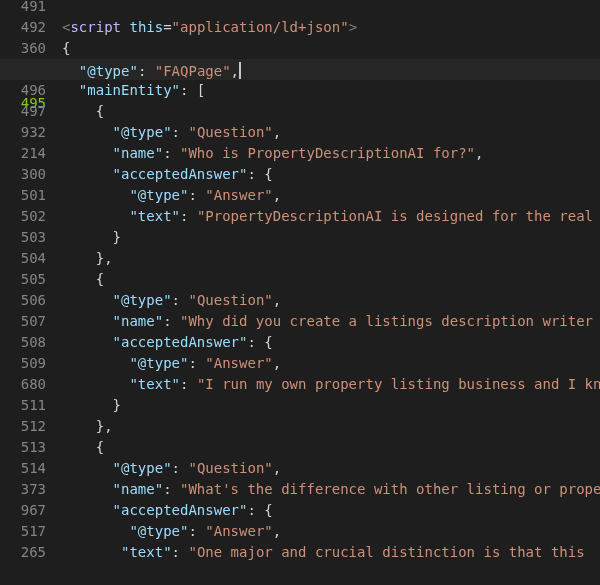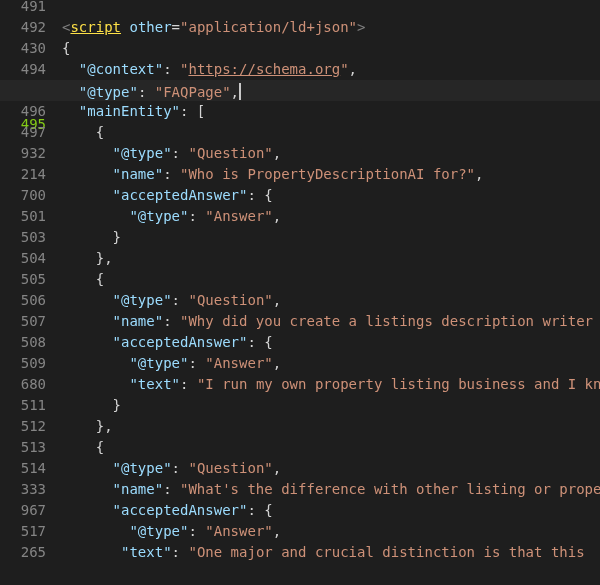--- a/index.html
+++ b/index.html
@@ -37,60 +37,60 @@
     color: #84cc16;
     margin-top: 34px;
   }
   .code {
     padding-left: 16px;
     flex: 1 1 auto;
     overflow: hidden;
   }
   .tok-ws, .tok-p { color: #d4d4d4; }
   .tok-ab  { color: #808080; }
-  .tok-tag { color: #fde047; text-decoration: underline; }
+  .tok-tag { color: #c4b5fd; }
   .tok-attr{ color: #9cdcfe; }
   .tok-k   { color: #9cdcfe; }
   .tok-s   { color: #ce9178; }
   .tok-link{ color: #ce9178; text-decoration: underline; }
   .cursor {
     display: inline-block;
     width: 2px;
     height: 17px;
     background: #c8c8c8;
     position: relative;
     top: 3px;
   }
 </style>
 </head>
 <body>
 
 <div class="editor">
   <div id="editor-lines">
       <div class="line"><span class="gutter">491</span><span class="code"></span></div>
-      <div class="line"><span class="gutter">492</span><span class="code"><span class="tok-ab">&lt;</span><span class="tok-tag">script</span><span class="tok-ws"> </span><span class="tok-attr">other</span><span class="tok-p">=</span><span class="tok-s">"application/ld+json"</span><span class="tok-ab">&gt;</span></span></div>
-      <div class="line"><span class="gutter">430</span><span class="code"><span class="tok-p">{</span></span></div>
-      <div class="line"><span class="gutter">494</span><span class="code"><span class="tok-ws">  </span><span class="tok-k">"@context"</span><span class="tok-p">: </span><span class="tok-s">"</span><span class="tok-link">https://schema.org</span><span class="tok-s">"</span><span class="tok-p">,</span></span></div>
+      <div class="line"><span class="gutter">492</span><span class="code"><span class="tok-ab">&lt;</span><span class="tok-tag">script</span><span class="tok-ws"> </span><span class="tok-attr">this</span><span class="tok-p">=</span><span class="tok-s">"application/ld+json"</span><span class="tok-ab">&gt;</span></span></div>
+      <div class="line"><span class="gutter">360</span><span class="code"><span class="tok-p">{</span></span></div>
       <div class="line current"><span class="gutter">495</span><span class="code"><span class="tok-ws">  </span><span class="tok-k">"@type"</span><span class="tok-p">: </span><span class="tok-s">"FAQPage"</span><span class="tok-p">,</span><span class="cursor"></span></span></div>
       <div class="line"><span class="gutter">496</span><span class="code"><span class="tok-ws">  </span><span class="tok-k">"mainEntity"</span><span class="tok-p">: [</span></span></div>
       <div class="line"><span class="gutter">497</span><span class="code"><span class="tok-ws">    </span><span class="tok-p">{</span></span></div>
       <div class="line"><span class="gutter">932</span><span class="code"><span class="tok-ws">      </span><span class="tok-k">"@type"</span><span class="tok-p">: </span><span class="tok-s">"Question"</span><span class="tok-p">,</span></span></div>
       <div class="line"><span class="gutter">214</span><span class="code"><span class="tok-ws">      </span><span class="tok-k">"name"</span><span class="tok-p">: </span><span class="tok-s">"Who is PropertyDescriptionAI for?"</span><span class="tok-p">,</span></span></div>
-      <div class="line"><span class="gutter">700</span><span class="code"><span class="tok-ws">      </span><span class="tok-k">"acceptedAnswer"</span><span class="tok-p">: {</span></span></div>
+      <div class="line"><span class="gutter">300</span><span class="code"><span class="tok-ws">      </span><span class="tok-k">"acceptedAnswer"</span><span class="tok-p">: {</span></span></div>
       <div class="line"><span class="gutter">501</span><span class="code"><span class="tok-ws">        </span><span class="tok-k">"@type"</span><span class="tok-p">: </span><span class="tok-s">"Answer"</span><span class="tok-p">,</span></span></div>
+      <div class="line"><span class="gutter">502</span><span class="code"><span class="tok-ws">        </span><span class="tok-k">"text"</span><span class="tok-p">: </span><span class="tok-s">"PropertyDescriptionAI is designed for the real</span></span></div>
       <div class="line"><span class="gutter">503</span><span class="code"><span class="tok-ws">      </span><span class="tok-p">}</span></span></div>
       <div class="line"><span class="gutter">504</span><span class="code"><span class="tok-ws">    </span><span class="tok-p">},</span></span></div>
       <div class="line"><span class="gutter">505</span><span class="code"><span class="tok-ws">    </span><span class="tok-p">{</span></span></div>
       <div class="line"><span class="gutter">506</span><span class="code"><span class="tok-ws">      </span><span class="tok-k">"@type"</span><span class="tok-p">: </span><span class="tok-s">"Question"</span><span class="tok-p">,</span></span></div>
       <div class="line"><span class="gutter">507</span><span class="code"><span class="tok-ws">      </span><span class="tok-k">"name"</span><span class="tok-p">: </span><span class="tok-s">"Why did you create a listings description writer</span></span></div>
       <div class="line"><span class="gutter">508</span><span class="code"><span class="tok-ws">      </span><span class="tok-k">"acceptedAnswer"</span><span class="tok-p">: {</span></span></div>
       <div class="line"><span class="gutter">509</span><span class="code"><span class="tok-ws">        </span><span class="tok-k">"@type"</span><span class="tok-p">: </span><span class="tok-s">"Answer"</span><span class="tok-p">,</span></span></div>
       <div class="line"><span class="gutter">680</span><span class="code"><span class="tok-ws">        </span><span class="tok-k">"text"</span><span class="tok-p">: </span><span class="tok-s">"I run my own property listing business and I kn</span></span></div>
       <div class="line"><span class="gutter">511</span><span class="code"><span class="tok-ws">      </span><span class="tok-p">}</span></span></div>
       <div class="line"><span class="gutter">512</span><span class="code"><span class="tok-ws">    </span><span class="tok-p">},</span></span></div>
       <div class="line"><span class="gutter">513</span><span class="code"><span class="tok-ws">    </span><span class="tok-p">{</span></span></div>
       <div class="line"><span class="gutter">514</span><span class="code"><span class="tok-ws">      </span><span class="tok-k">"@type"</span><span class="tok-p">: </span><span class="tok-s">"Question"</span><span class="tok-p">,</span></span></div>
-      <div class="line"><span class="gutter">333</span><span class="code"><span class="tok-ws">      </span><span class="tok-k">"name"</span><span class="tok-p">: </span><span class="tok-s">"What's the difference with other listing or prope</span></span></div>
+      <div class="line"><span class="gutter">373</span><span class="code"><span class="tok-ws">      </span><span class="tok-k">"name"</span><span class="tok-p">: </span><span class="tok-s">"What's the difference with other listing or prope</span></span></div>
       <div class="line"><span class="gutter">967</span><span class="code"><span class="tok-ws">      </span><span class="tok-k">"acceptedAnswer"</span><span class="tok-p">: {</span></span></div>
       <div class="line"><span class="gutter">517</span><span class="code"><span class="tok-ws">        </span><span class="tok-k">"@type"</span><span class="tok-p">: </span><span class="tok-s">"Answer"</span><span class="tok-p">,</span></span></div>
       <div class="line"><span class="gutter">265</span><span class="code"><span class="tok-ws">       </span><span class="tok-k">"text"</span><span class="tok-p">: </span><span class="tok-s">"One major and crucial distinction is that this</span></span></div>
     </div>
 </div>
 
 </body></html>

